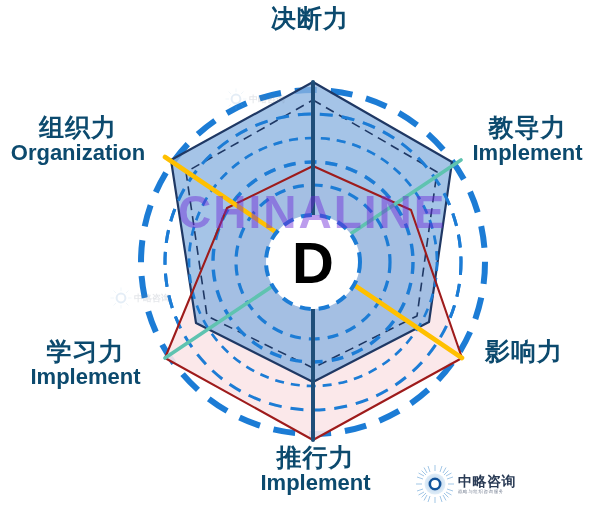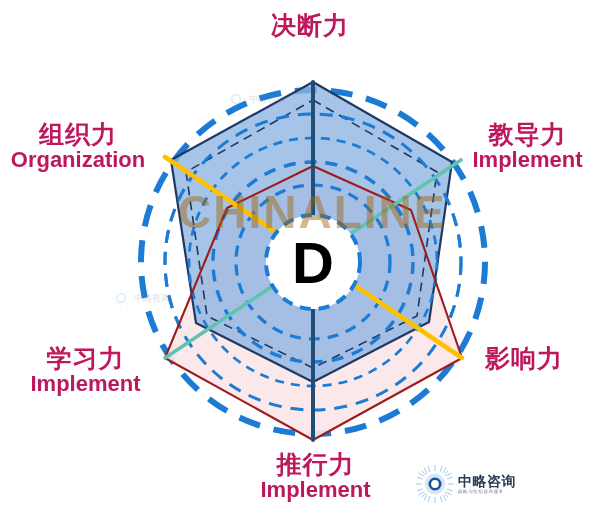--- a/index.html
+++ b/index.html
@@ -17,25 +17,24 @@
   #stage {
     position: absolute;
     left: 0;
     top: 0;
     width: 600px;
     height: 521px;
   }
   .axis-label {
     position: absolute;
     text-align: center;
-    color: #be185d;
+    color: #0c4a6e;
     line-height: 1.12;
     white-space: nowrap;
     user-select: none;
-    margin-top: 7px;
   }
   .axis-label .cn {
     display: block;
     font-size: 25px;
     font-weight: bold;
     letter-spacing: 1px;
   }
   .axis-label .en {
     display: block;
     font-size: 22px;
@@ -113,21 +112,21 @@
   .wm .wm-mark { width: 22px; height: 22px; position: relative; }
   .wm .wm-cn { font-size: 9px; color: #6f7b90; font-weight: bold; margin-left: 2px; }
   #wm1 { left: 225px; top: 88px; }
   #wm2 { left: 110px; top: 287px; }
   #wm-big {
     position: absolute;
     left: 178px;
     top: 185px;
     font-size: 46px;
     font-weight: bold;
-    color: #a16207;
+    color: #6d28d9;
     opacity: 0.45;
     letter-spacing: 2px;
     user-select: none;
     pointer-events: none;
   }
 </style>
 </head>
 <body>
 
 <div id="stage">

